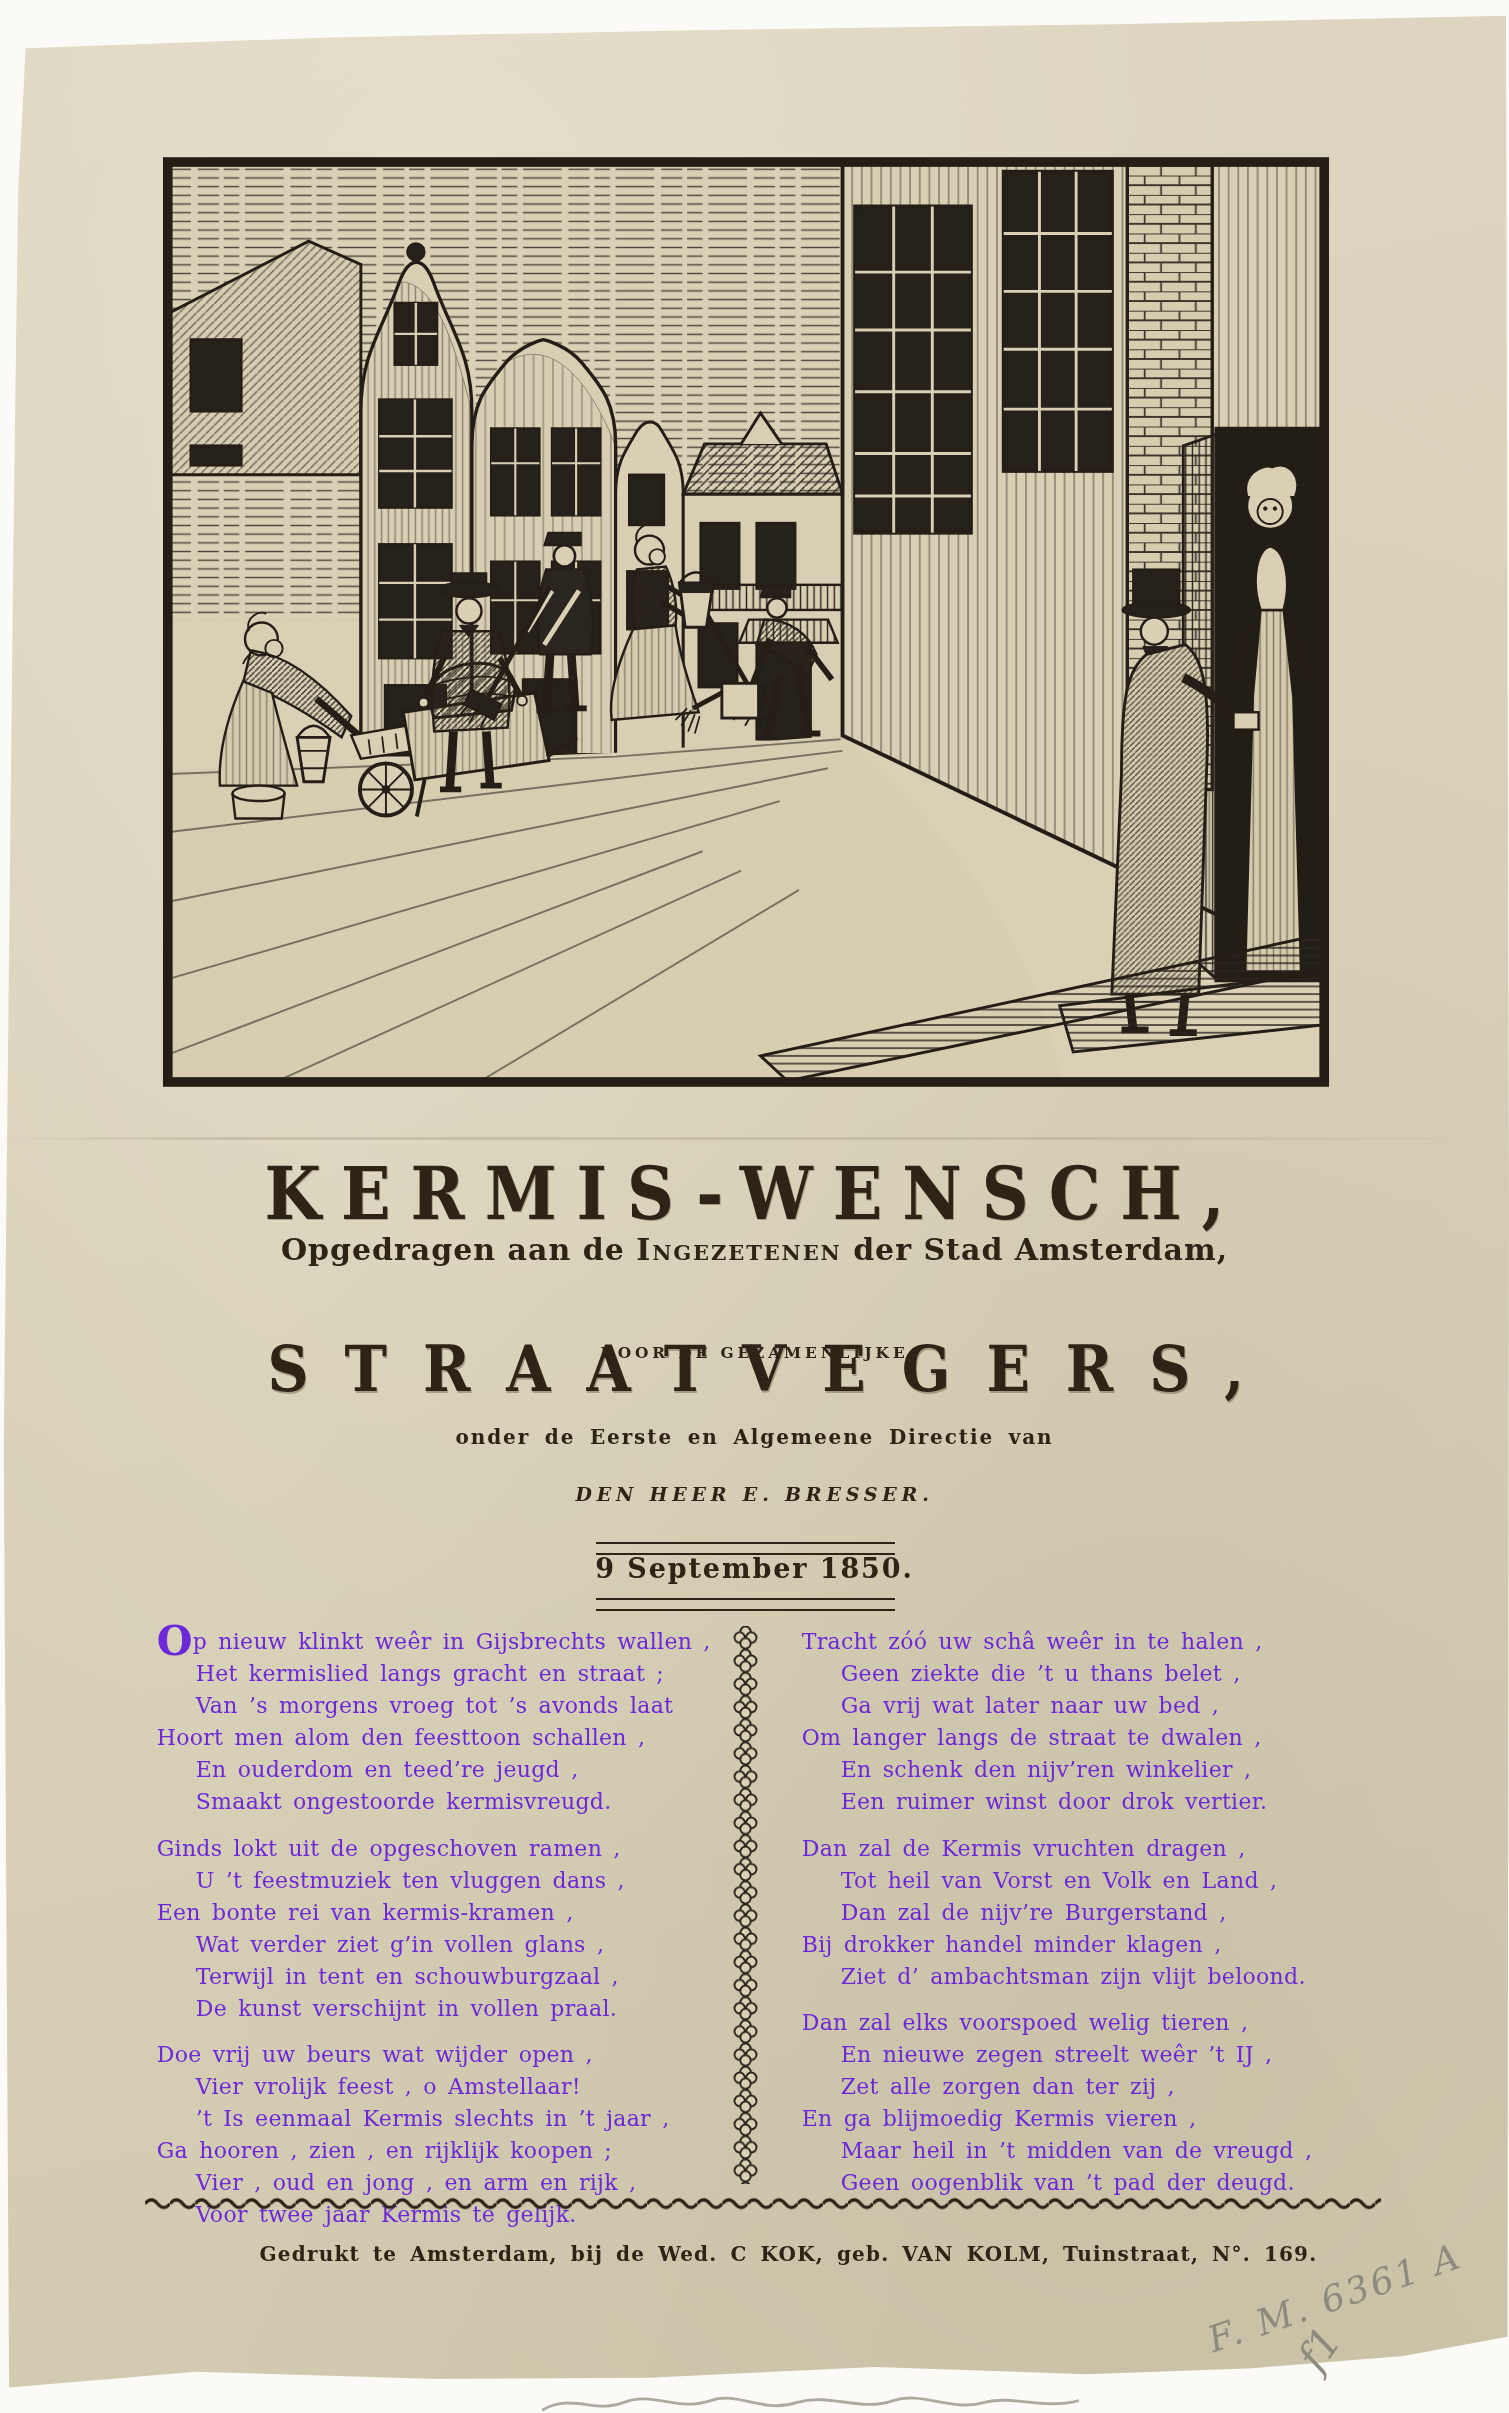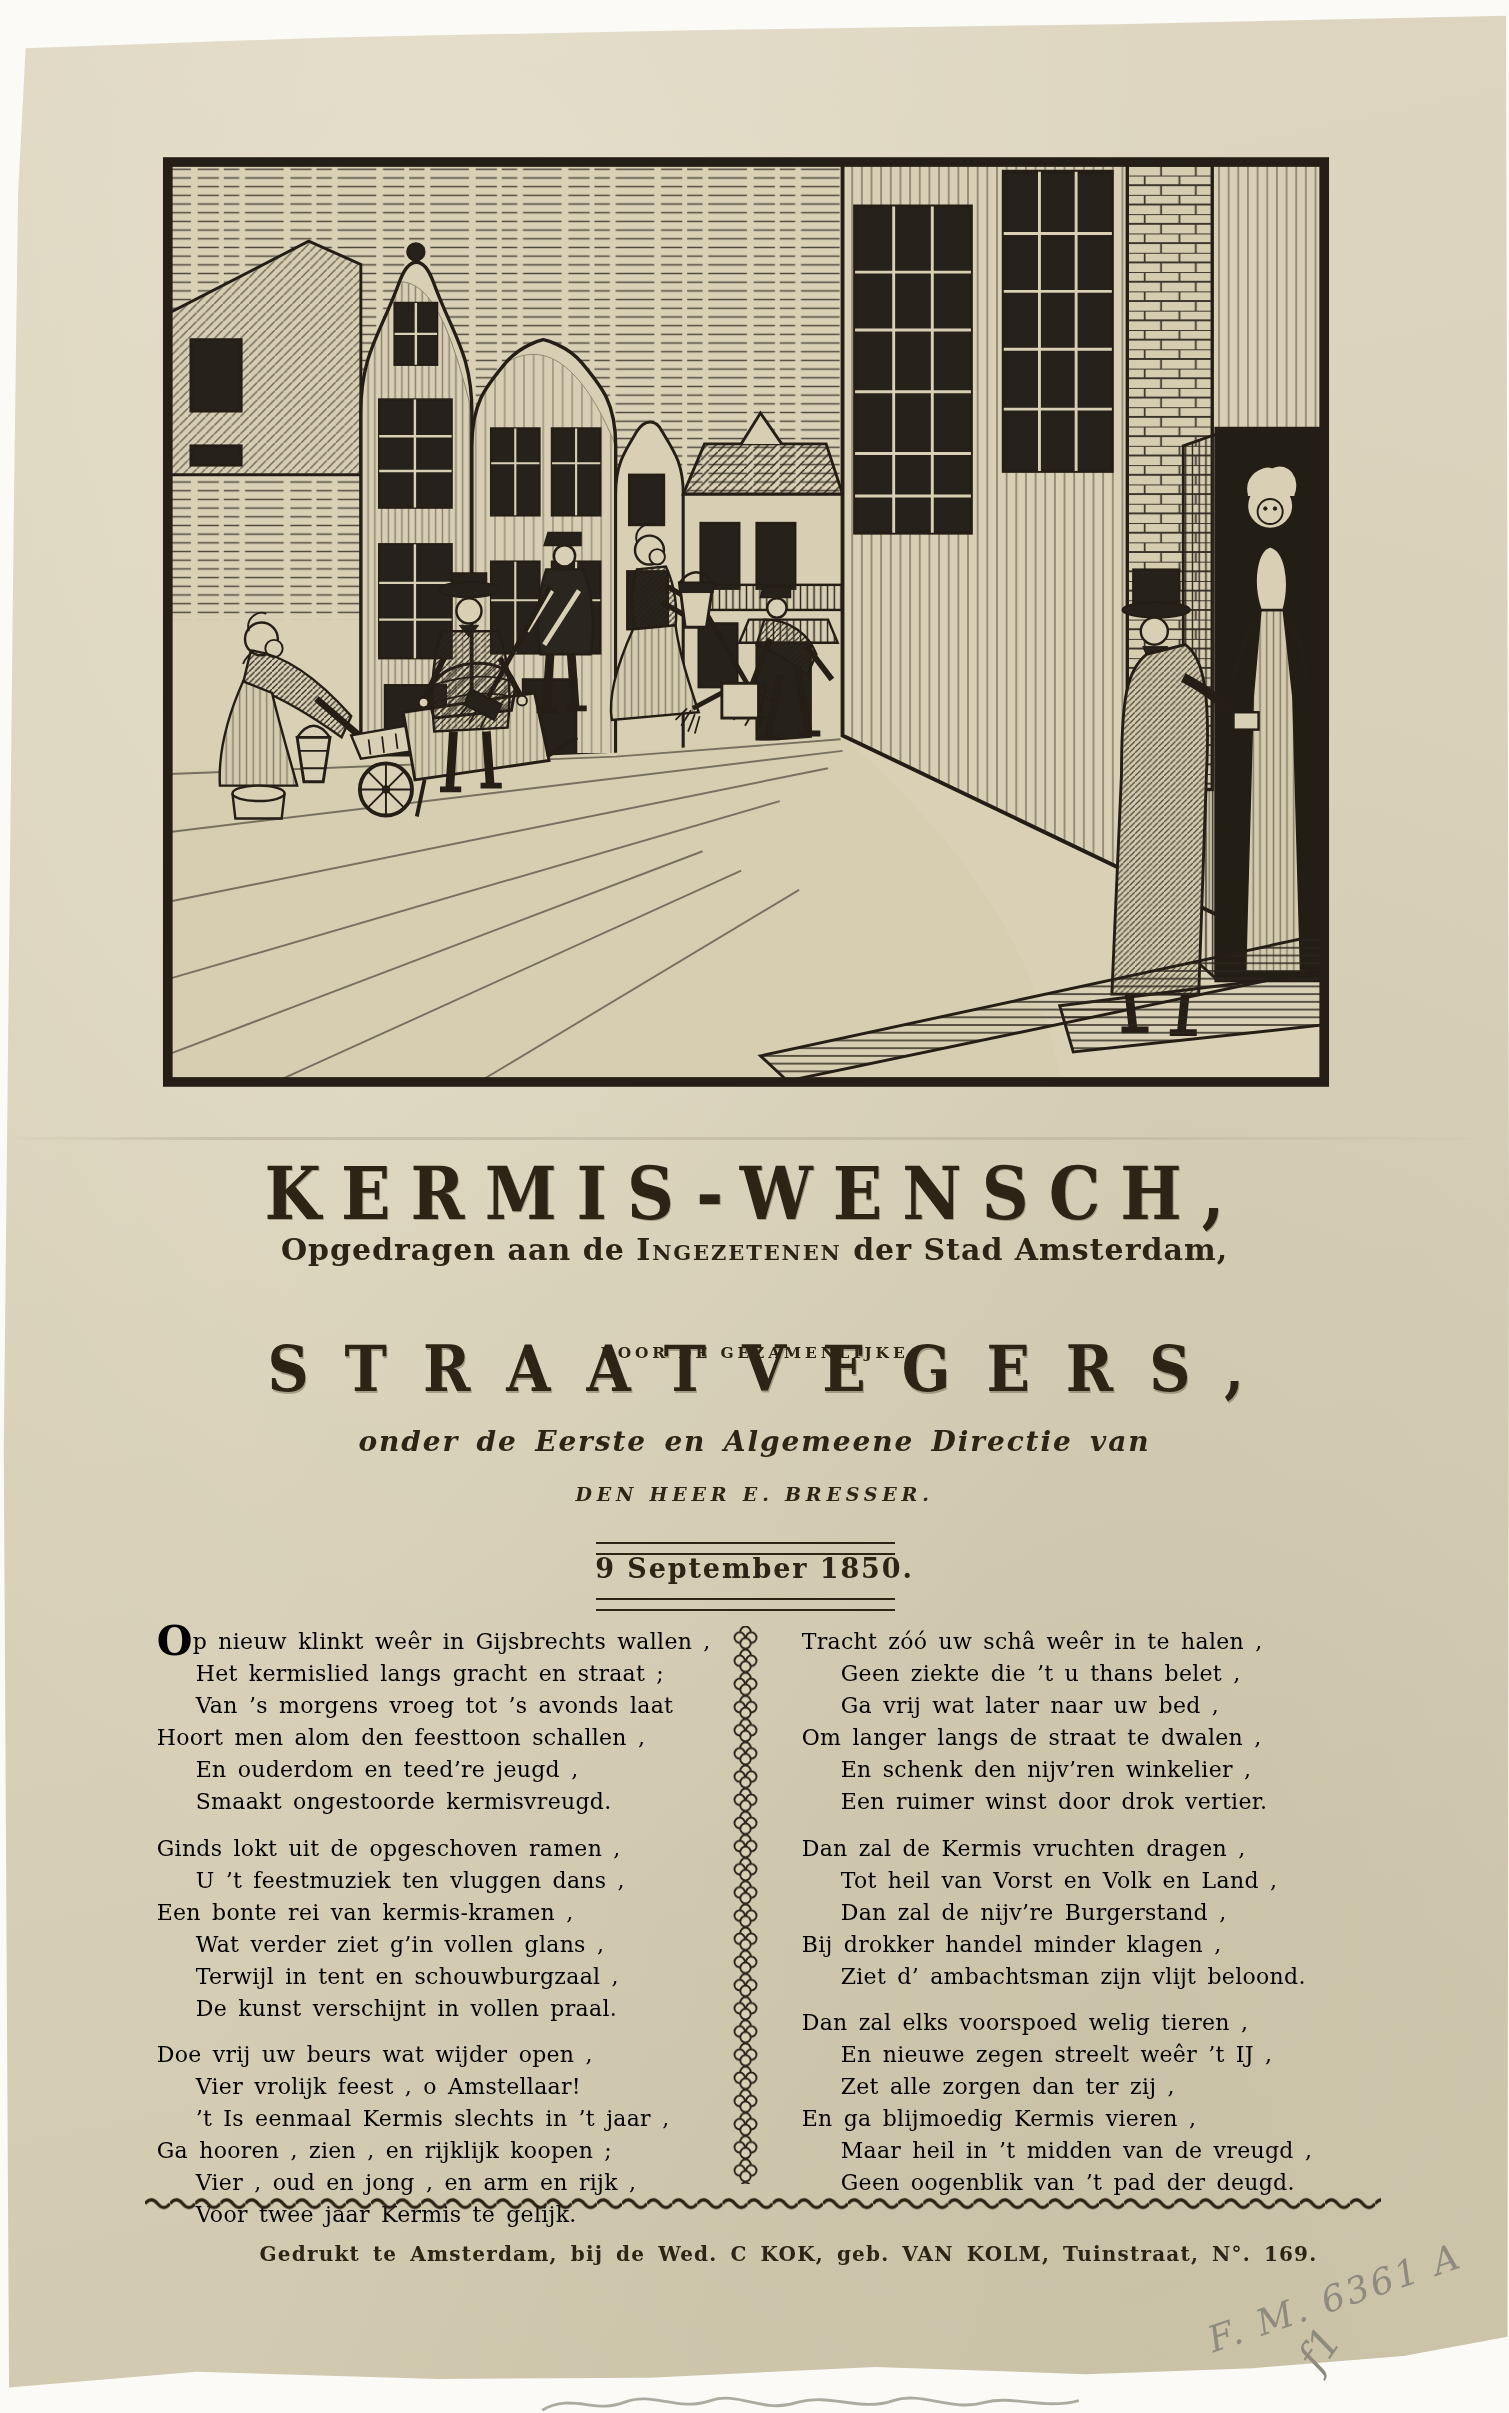--- a/index.html
+++ b/index.html
@@ -32,28 +32,28 @@
   .masthead{position:absolute;left:0;width:1509px;text-align:center;color:#2d2416;}
   .t-main{top:1151px;font-size:65px;font-weight:bold;letter-spacing:20px;
     transform:scaleY(1.12);transform-origin:top center;
     text-shadow:1px 1px 0 rgba(70,58,40,.35);}
   .t-dedic{top:1232px;font-size:30px;font-weight:bold;letter-spacing:1px;}
   .t-dedic .sc{font-variant:small-caps;letter-spacing:1.9px;}
   .t-doorde{top:1344px;font-size:15.4px;font-weight:bold;letter-spacing:3.9px;}
   .t-group{top:1332px;font-size:57px;font-weight:bold;letter-spacing:36px;
     transform:scaleY(1.10);transform-origin:top center;padding-left:19.3px;
     text-shadow:1px 1px 0 rgba(70,58,40,.35);}
-  .t-onder{top:1425px;font-size:28px;font-style:italic;font-weight:bold;letter-spacing:1.9px;word-spacing:5.8px;}
+  .t-onder{top:1425px;font-size:20px;font-weight:bold;letter-spacing:1.9px;word-spacing:5.8px;}
   .t-heer{top:1483px;font-size:19px;font-weight:bold;letter-spacing:4.8px;font-style:italic;}
   .rule2{position:absolute;left:596px;width:299px;height:8.7px;
     border-top:2.9px solid #2d2416;border-bottom:2.9px solid #2d2416;}
   .r-a{top:1542px;} .r-b{top:1598px;}
   .t-date{top:1553px;font-size:27px;font-weight:bold;letter-spacing:1.9px;}
   
-  .poem{position:absolute;top:1626px;left:147px;width:1234px;display:flex;color:#000000;}
+  .poem{position:absolute;top:1626px;left:147px;width:1234px;display:flex;color:#6d28d9;}
   .pcol{font-size:22px;line-height:32px;word-spacing:3.9px;letter-spacing:0.3px;}
   .pcol.left{width:555px;padding-left:9.7px;}
   .pcol.right{width:579px;padding-left:23px;}
   .orn{width:67px;display:flex;justify-content:center;}
   .stanza{margin-bottom:14.5px;}
   .line{white-space:nowrap;}
   .line.indent{padding-left:39px;}
   .dropcap{font-size:41px;font-weight:bold;line-height:19.3px;vertical-align:-5.8px;}
   
   .wavy{position:absolute;left:145px;top:2194px;}

